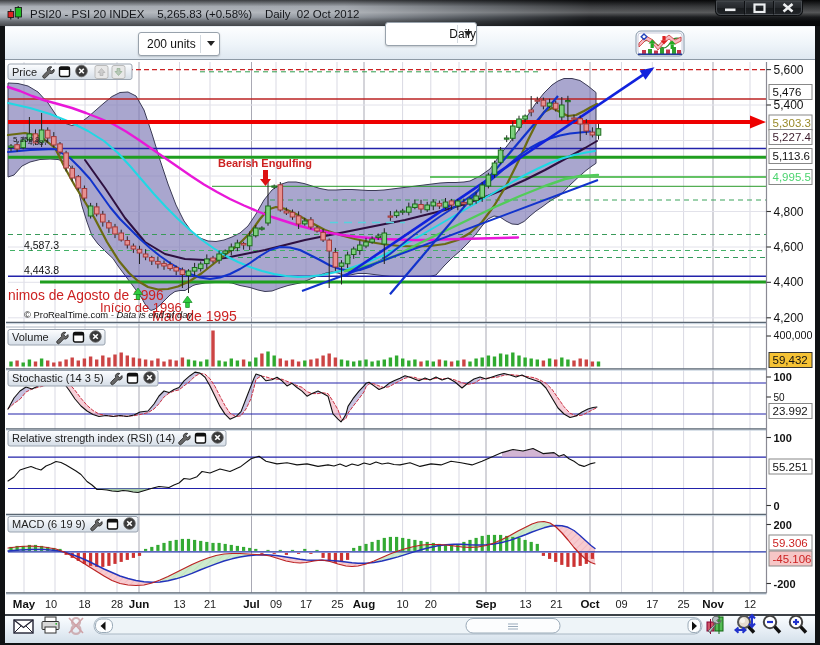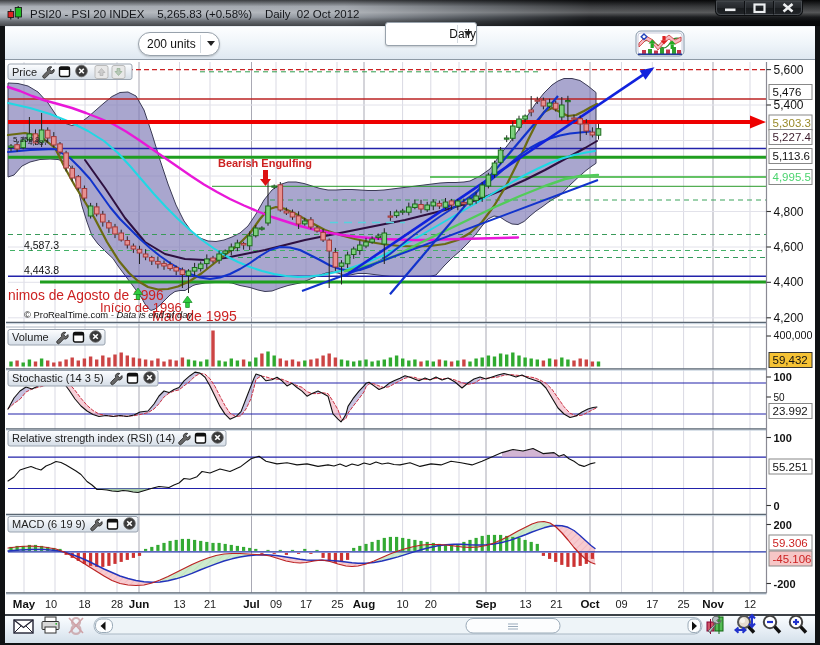--- a/index.html
+++ b/index.html
@@ -17,21 +17,21 @@
 .combo .sep{position:absolute;right:18px;top:2px;bottom:2px;width:1px;background:#d4dae0;}
 #botbar{position:absolute;left:5px;top:614px;width:810px;height:27px;
 background:linear-gradient(to bottom,#fafdff 0,#e8eff6 50%,#d4e0ea 100%);
 border-top:2px solid #3c4248;}
 svg{position:absolute;left:0;top:0;}
 </style></head><body>
 <div id="win"></div>
 <div id="title"></div>
 <div id="content"></div>
 <div id="toolbar"></div>
-<div class="combo" style="left:138px;top:32px;width:72px;border-radius:12px;">200 units<span class="sep"></span><span class="arr"></span></div>
+<div class="combo" style="left:138px;top:32px;width:72px;">200 units<span class="sep"></span><span class="arr"></span></div>
 <div class="combo" style="left:385px;top:22px;width:82px;text-align:right;">Daily<span class="sep"></span><span class="arr"></span></div>
 <div id="botbar"></div>
 <svg width="820" height="645" viewBox="0 0 820 645">
 <g transform="translate(7,5)">
       <line x1="3.8" y1="4" x2="3.8" y2="14.5" stroke="#111" stroke-width="1"></line>
       <rect x="1" y="6.5" width="5.6" height="6" fill="#e02222" stroke="#111" stroke-width="0.8"></rect>
       <line x1="11.2" y1="1" x2="11.2" y2="14" stroke="#111" stroke-width="1"></line>
       <rect x="8.2" y="2.5" width="6.2" height="9.5" fill="#22bb22" stroke="#111" stroke-width="0.8"></rect>
     </g>
     <text x="30" y="18" font-size="11.5" fill="#14161a">PSI20 - PSI 20 INDEX&nbsp;&nbsp;&nbsp;&nbsp;5,265.83 (+0.58%)&nbsp;&nbsp;&nbsp;&nbsp;Daily&nbsp;&nbsp;02 Oct 2012</text>

